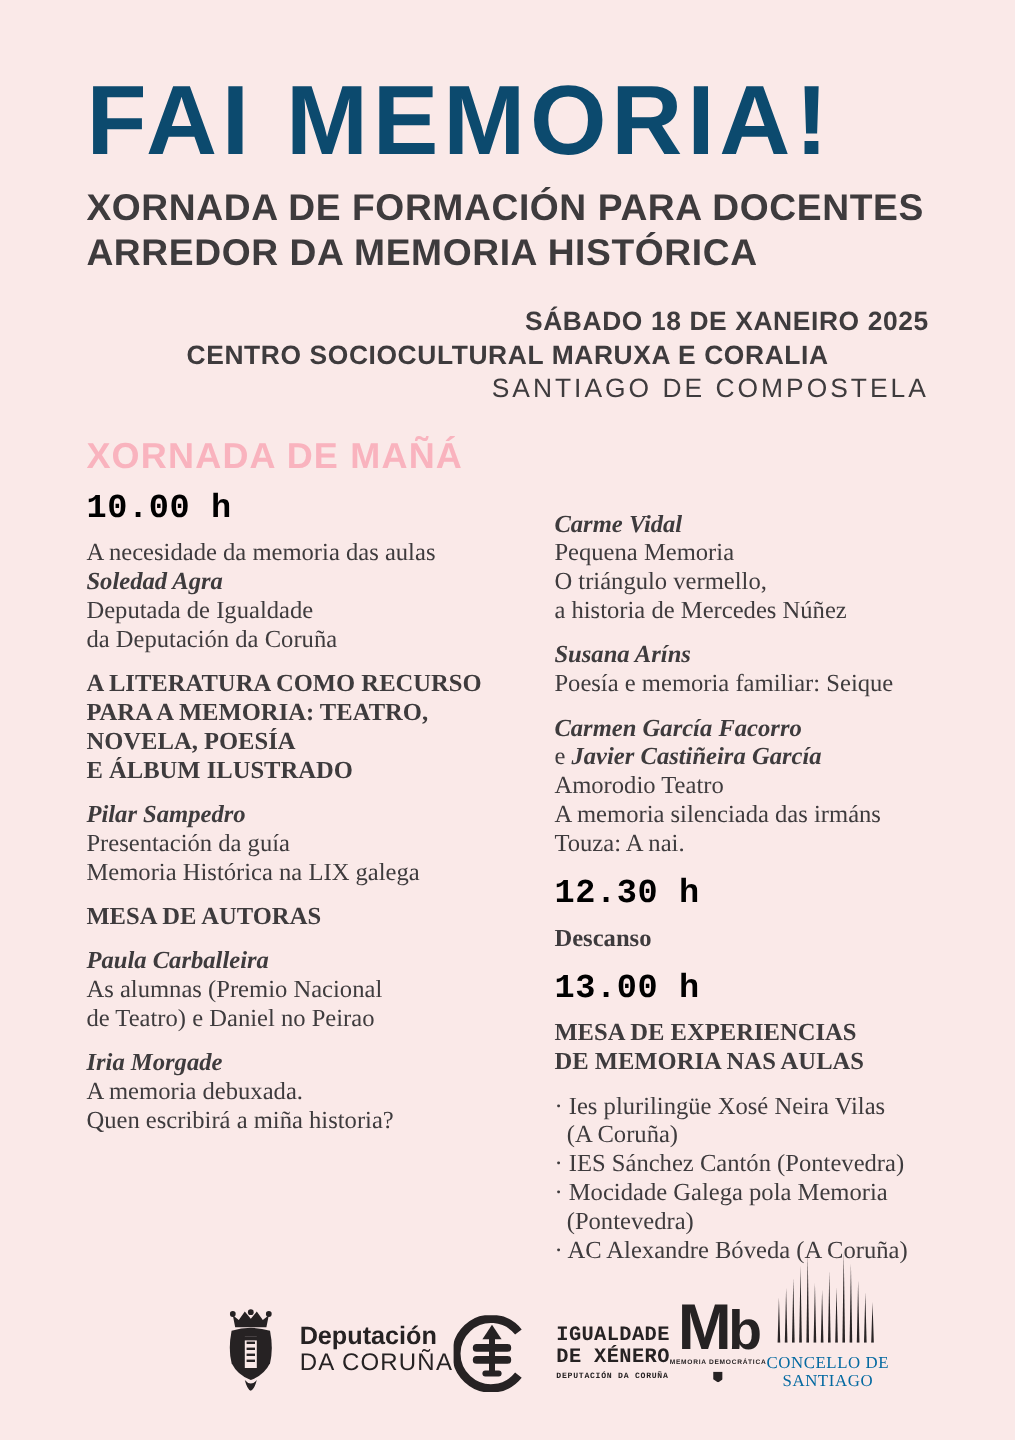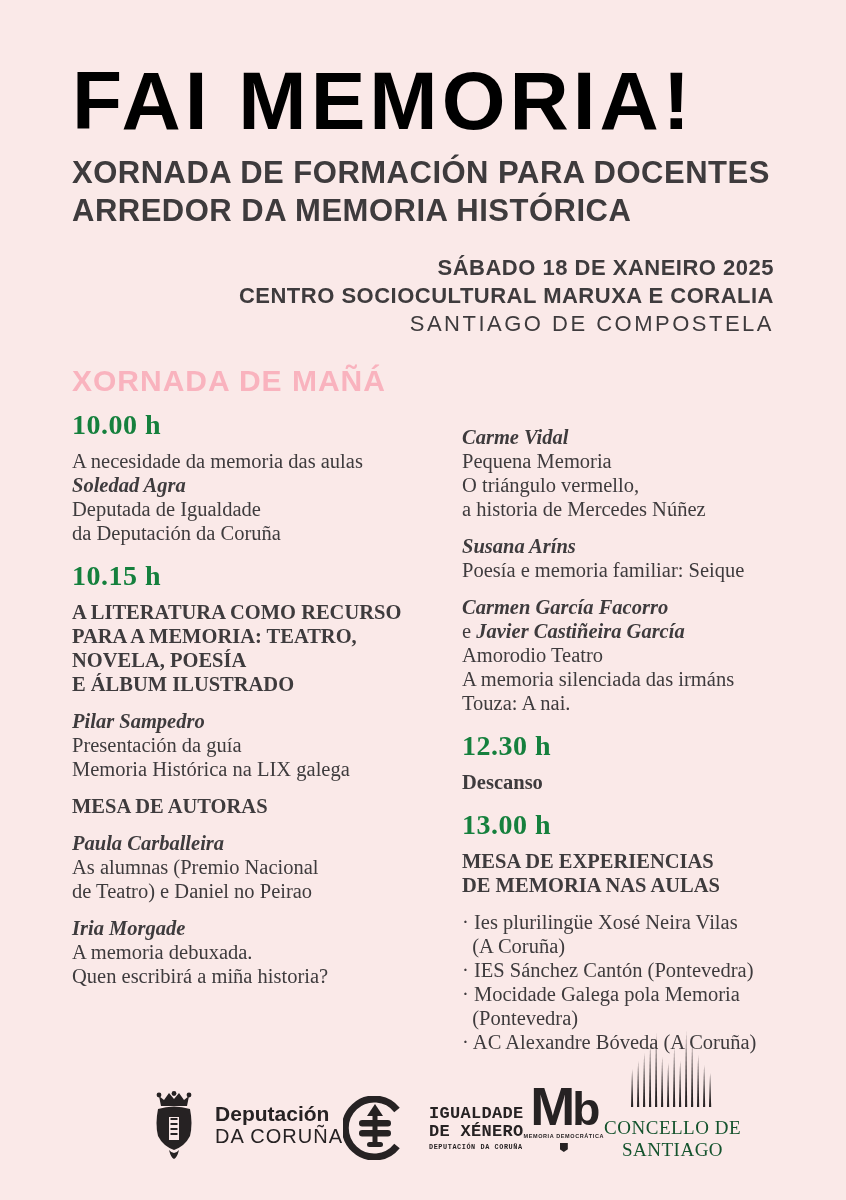--- a/index.html
+++ b/index.html
@@ -13,42 +13,42 @@
     font-family:"Liberation Serif", serif;
     color:#3e3b3d;
   }
   
   .title{
     font-family:"Liberation Sans", sans-serif;
     font-weight:800;
     font-size:82px;
     line-height:.95;
     letter-spacing:4px;
-    color:#000000;
+    color:#0c4a6e;
     white-space:nowrap;
   }
   .subtitle{
     margin-top:14px;
     font-family:"Liberation Sans", sans-serif;
     font-weight:800;
     font-size:31px;
     line-height:1.22;
     letter-spacing:.5px;
     color:#3e3b3d;
   }
   
   .event{
     margin-top:24px;
     text-align:right;
     font-family:"Liberation Sans", sans-serif;
     font-size:22px;
     line-height:1.28;
   }
   .event .date{font-weight:800;letter-spacing:.5px;}
-  .event .venue{font-weight:700;letter-spacing:.5px;}
+  .event .venue{font-weight:700;letter-spacing:.5px;text-align:center;}
   .event .city{font-weight:400;letter-spacing:2.5px;}
   .inscription{
     margin-top:22px;
     text-align:right;
     font-family:"Liberation Sans", sans-serif;
     font-style:italic;
     font-size:22.5px;
   }
   .inscription .email{font-weight:700;}
   
@@ -57,25 +57,25 @@
     font-family:"Liberation Sans", sans-serif;
     font-weight:800;
     font-size:30px;
     letter-spacing:1px;
     color:#f9b3be;
   }
   .columns{display:flex;margin-top:12px;}
   .col-left{width:390px;flex:0 0 390px;}
   .col-right{flex:1;padding-top:2px;}
   .program-time{
-    font-family:Liberation Serif, serif;
+    font-family:Liberation Mono, monospace;
     font-weight:800;
     font-size:28px;
     letter-spacing:.5px;
-    color:#15803d;
+    color:#000000;
     line-height:1.1;
     margin:16px 0 8px 0;
   }
   .program-block:first-child .program-time{margin-top:0;}
   .program-par{margin-top:13px;}
   .program-time + .program-par{margin-top:4px;}
   .program-line{
     font-size:20.5px;
     line-height:24px;
     white-space:nowrap;
@@ -112,24 +112,24 @@
   .mb-small{
     font-family:"Liberation Sans", sans-serif;
     font-weight:700;font-size:5.5px;letter-spacing:.6px;margin-top:3px;
   }
   .mb-emblem{margin-top:4px;width:8px;height:9px;background:#262223;
     clip-path:polygon(0 0,100% 0,100% 70%,50% 100%,0 70%);}
   .concello{flex-direction:column;align-items:center;}
   .concello-text{
     margin-top:10px;
     font-family:"Liberation Serif", serif;
-    font-size:19px;line-height:1.12;
+    font-size:14px;line-height:1.12;
     letter-spacing:.5px;
     text-align:center;
-    color:#14532d;
+    color:#0369a1;
   }
 </style>
 </head>
 <body>
 
 <div class="poster">
 
   <div class="title">FAI MEMORIA!</div>
 
   <div class="subtitle">
@@ -151,21 +151,20 @@
         <div class="program-block">
           <div class="program-time">10.00 h</div>
           <div class="program-par">
             <div class="program-line"><span class="s-r">A necesidade da memoria das aulas</span></div>
             <div class="program-line"><span class="s-bi">Soledad Agra</span></div>
             <div class="program-line"><span class="s-i">Deputada de Igualdade</span></div>
             <div class="program-line"><span class="s-i">da Deputación da Coruña</span></div>
           </div>
         </div>
         <div class="program-block">
-          <div class="program-time">10.15 h</div>
           <div class="program-par">
             <div class="program-line"><span class="s-b">A LITERATURA COMO RECURSO</span></div>
             <div class="program-line"><span class="s-b">PARA A MEMORIA: TEATRO,</span></div>
             <div class="program-line"><span class="s-b">NOVELA, POESÍA</span></div>
             <div class="program-line"><span class="s-b">E ÁLBUM ILUSTRADO</span></div>
           </div>
           <div class="program-par">
             <div class="program-line"><span class="s-bi">Pilar Sampedro</span></div>
             <div class="program-line"><span class="s-r">Presentación da guía</span></div>
             <div class="program-line"><span class="s-i">Memoria Histórica na LIX galega</span></div>

